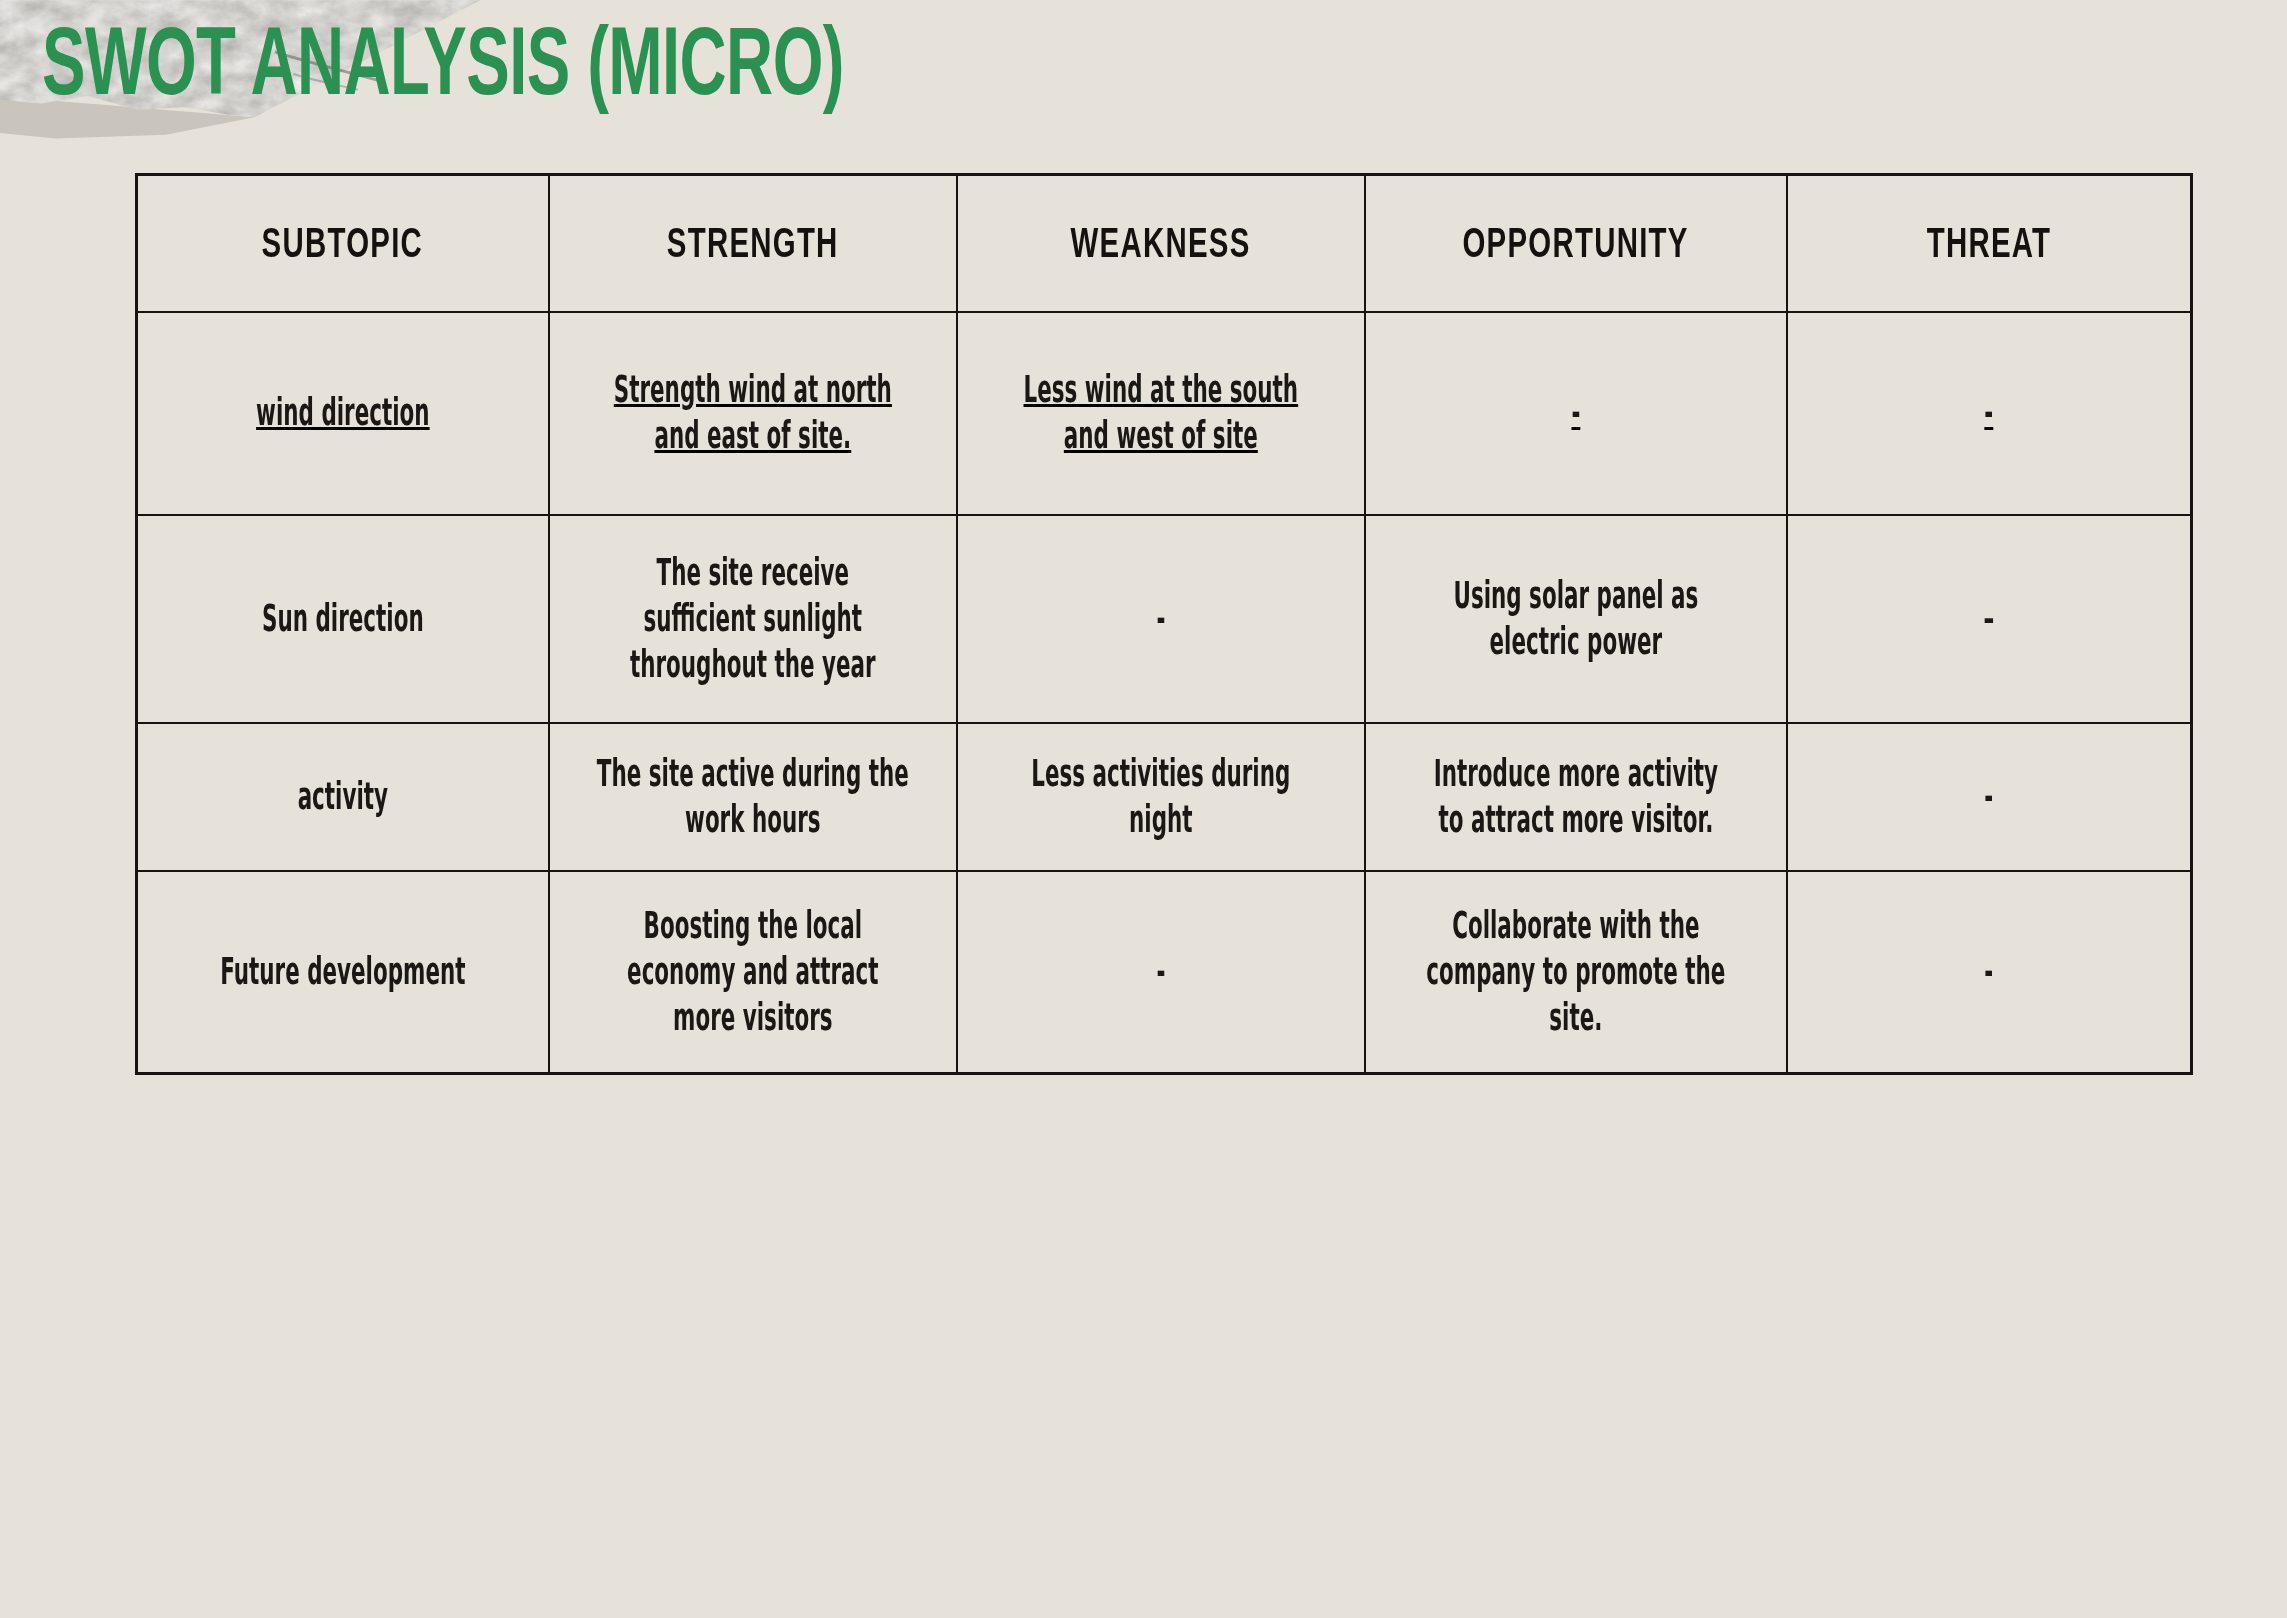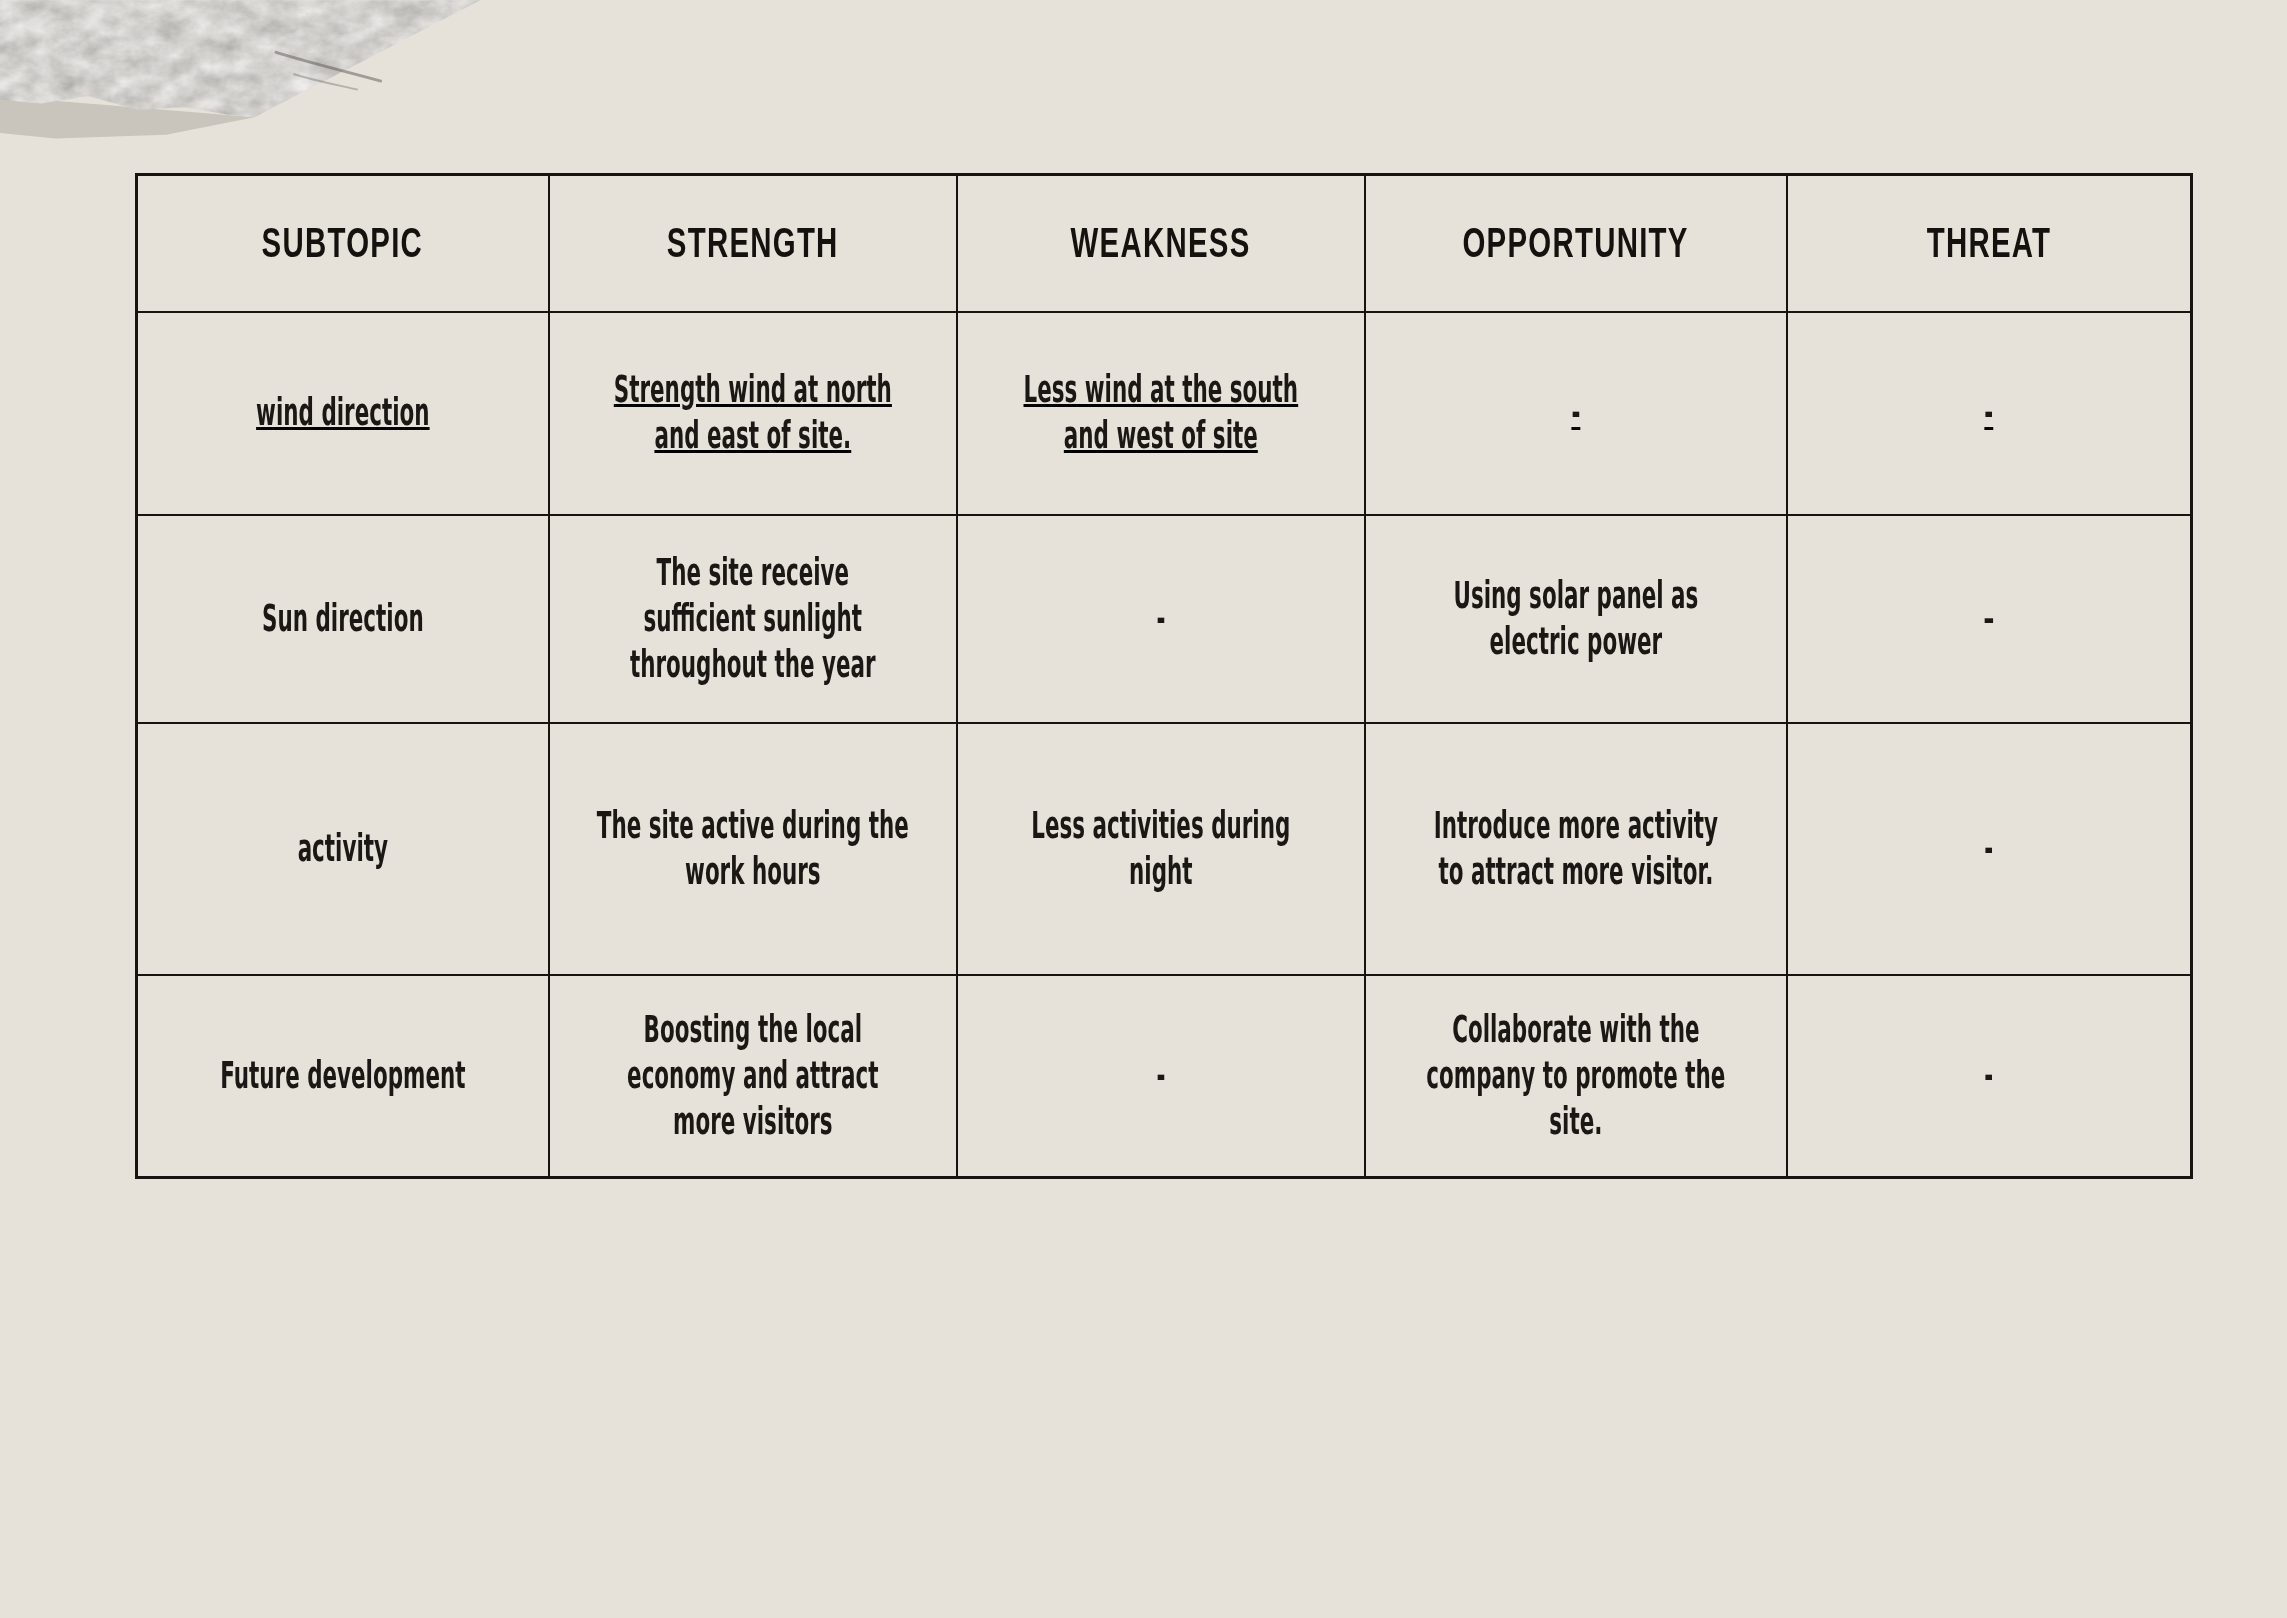--- a/index.html
+++ b/index.html
@@ -30,21 +30,21 @@
     background:transparent;
   }
   .swot th,.swot td{
     border:2.8px solid #161310;
     padding:6px;margin:0;
     vertical-align:middle;text-align:center;
   }
   .swot thead tr{height:137px;}
   .swot tr.r0{height:203px;text-decoration:underline;}
   .swot tr.r1{height:208px;}
-  .swot tr.r2{height:252px;}
+  .swot tr.r2{height:148px;}
   .swot tr.r3{height:203px;}
   .swot th .cond{
     display:inline-block;
     font:700 42px/48px "Liberation Sans",sans-serif;
     letter-spacing:1.8px;
     color:#14110e;
     transform:scaleX(0.7);
     white-space:nowrap;
   }
   .cw{display:flex;align-items:center;justify-content:center;width:100%;height:100%;}
@@ -69,20 +69,21 @@
         <feColorMatrix in="n" type="matrix" values="0.5 0 0 0 0.40  0.5 0 0 0 0.39  0.5 0 0 0 0.37  0 0 0 0 1"></feColorMatrix>
         <feComposite in2="SourceGraphic" operator="in"></feComposite>
       </filter>
     </defs>
     <polygon points="0,104 276,127 180,146 60,150 0,144" fill="#c9c4bc"></polygon>
     <polygon points="0,0 521,0 276,127 246,124 200,116 150,119 96,104 44,112 0,108" fill="#a9a49e" filter="url(#grainMain)"></polygon>
     <path d="M298,56 C336,68 378,78 414,88" stroke="#4e4a45" stroke-width="3" fill="none" opacity="0.45"></path>
     <path d="M318,80 C344,88 366,92 388,97" stroke="#5a554f" stroke-width="2" fill="none" opacity="0.35"></path>
   </svg>
 
+  <h1 class="title"><span class="cond">SWOT ANALYSIS (MICRO)</span></h1>
 
   <table class="swot">
     <colgroup>
       <col style="width:412px">
         <col style="width:408px">
         <col style="width:408px">
         <col style="width:422px">
         <col style="width:405px">
     </colgroup>
     <thead>

